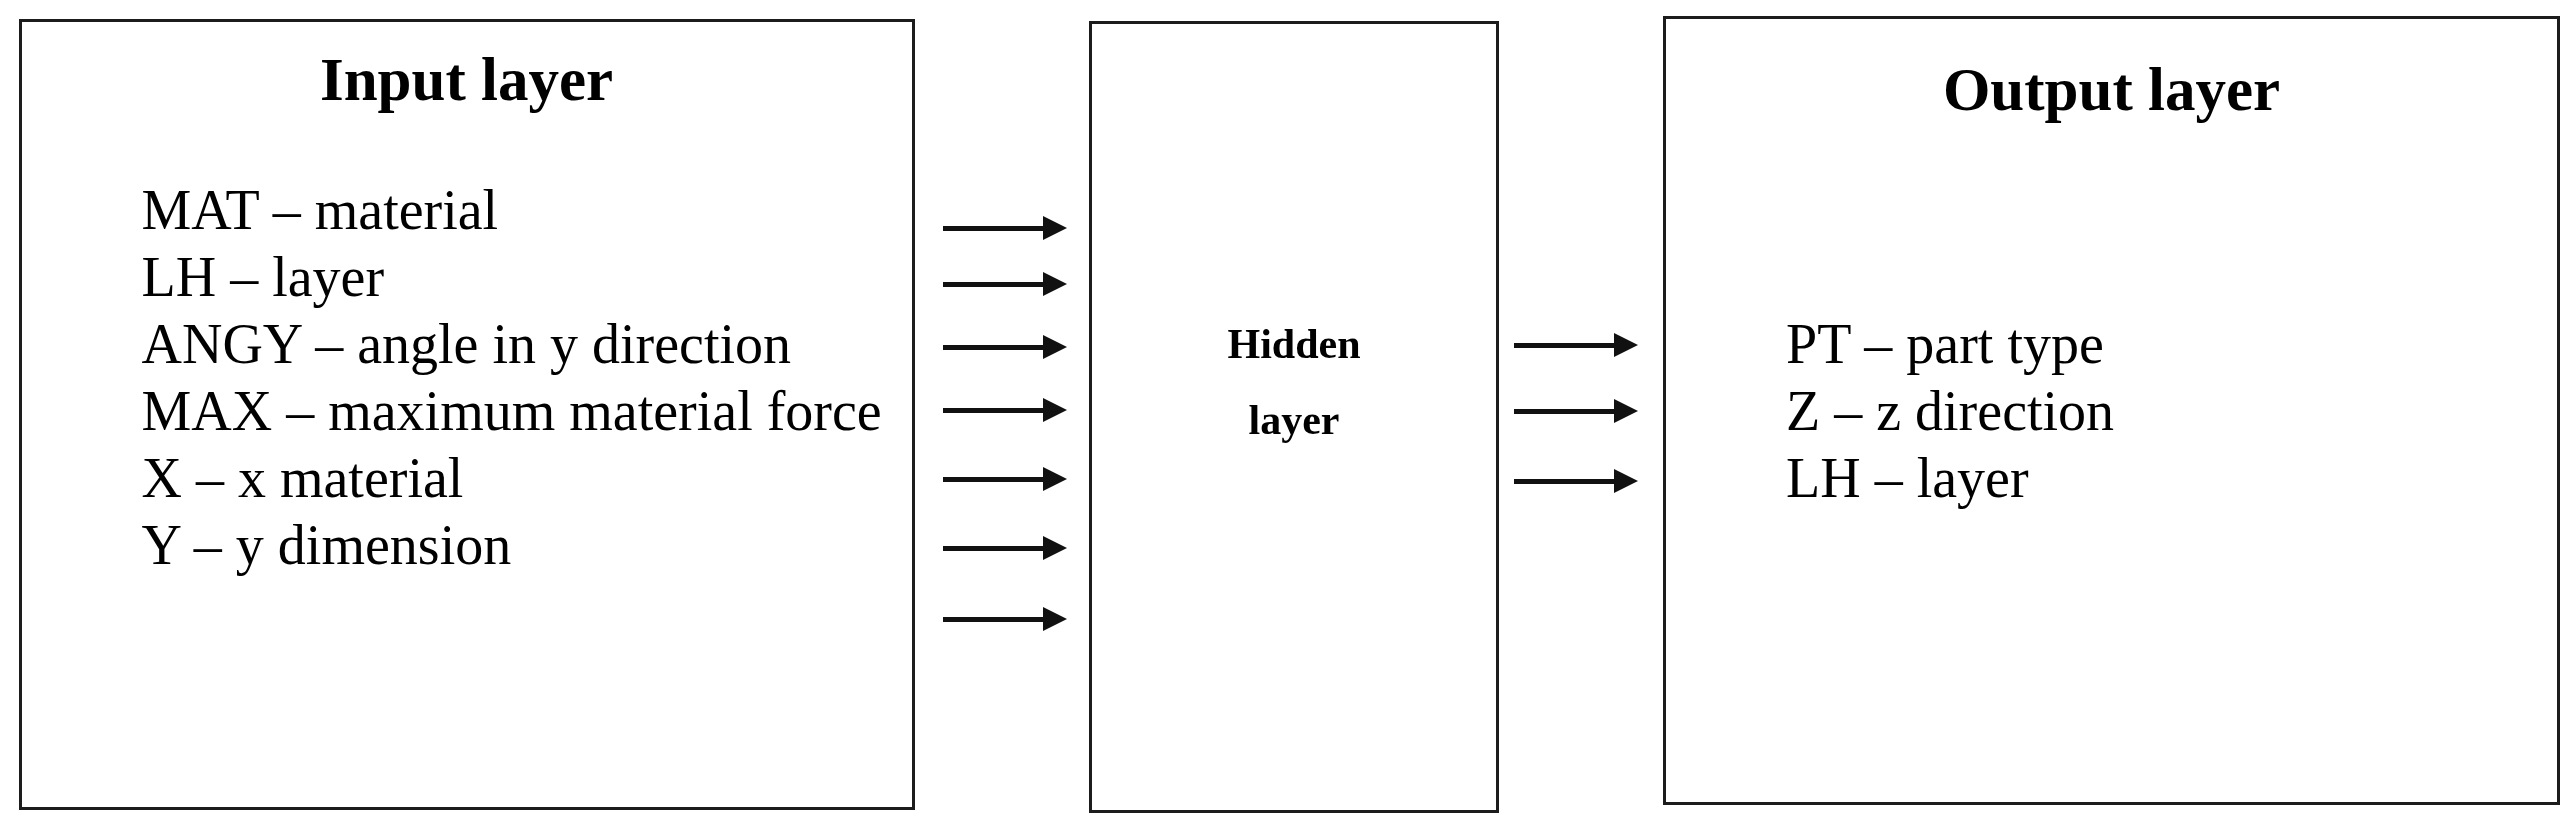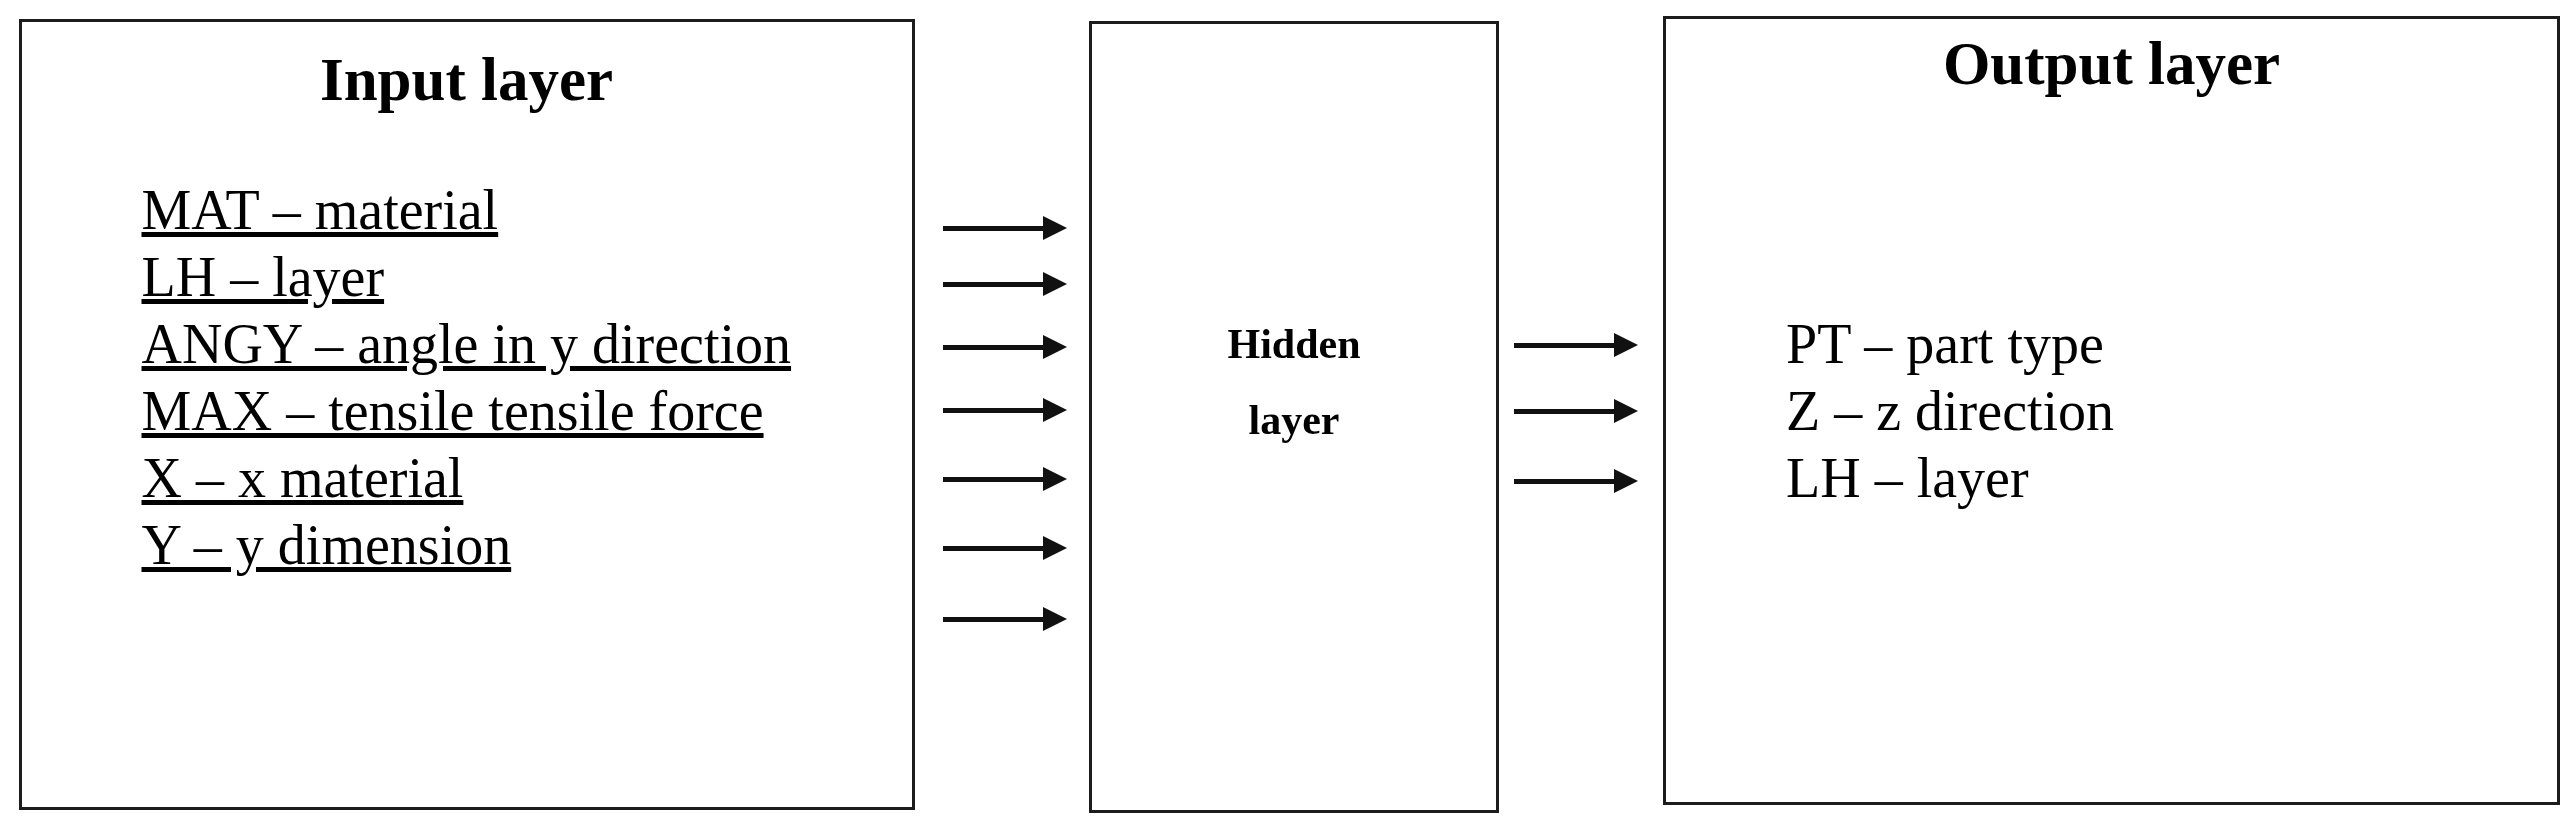--- a/index.html
+++ b/index.html
@@ -28,21 +28,21 @@
   .box-output { left: 1663px; top: 16px; width: 897px; height: 789px; }
 
   .box-title {
     margin: 0;
     text-align: center;
     font-weight: bold;
     font-size: 61px;
     line-height: 67px;
   }
   .box-input  .box-title { margin-top: 24px; }
-  .box-output .box-title { margin-top: 11px; }
+  .box-output .box-title { margin-top: 37px; }
 
   .hidden-title {
     position: absolute;
     left: 0;
     top: 282px;
     width: 100%;
     text-align: center;
     font-weight: bold;
     font-size: 42px;
     line-height: 76px;
@@ -50,21 +50,21 @@
 
   .items {
     position: absolute;
     margin: 0;
     padding: 0;
     list-style: none;
     font-size: 56px;
     line-height: 67px;
     white-space: nowrap;
   }
-  .box-input  .items { left: 120px; top: 155px; text-decoration: underline; }
+  .box-input  .items { left: 120px; top: 155px; }
   .box-output .items { left: 120px; top: 292px; }
 
   .arrow {
     position: absolute;
     width: 124px;
     height: 29px;
   }
   .arrow::before {
     content: "";
     position: absolute;
@@ -90,21 +90,21 @@
 <body>
 
 <div class="canvas">
 
   <section class="box box-input">
     <h2 class="box-title">Input layer</h2>
     <ul class="items">
       <li>MAT – material</li>
       <li>LH – layer</li>
       <li>ANGY – angle in y direction</li>
-      <li>MAX – tensile tensile force</li>
+      <li>MAX – maximum material force</li>
       <li>X – x material</li>
       <li>Y – y dimension</li>
     </ul>
   </section>
 
   <section class="box box-hidden">
     <div class="hidden-title">
       <div>Hidden</div>
       <div>layer</div>
     </div>

